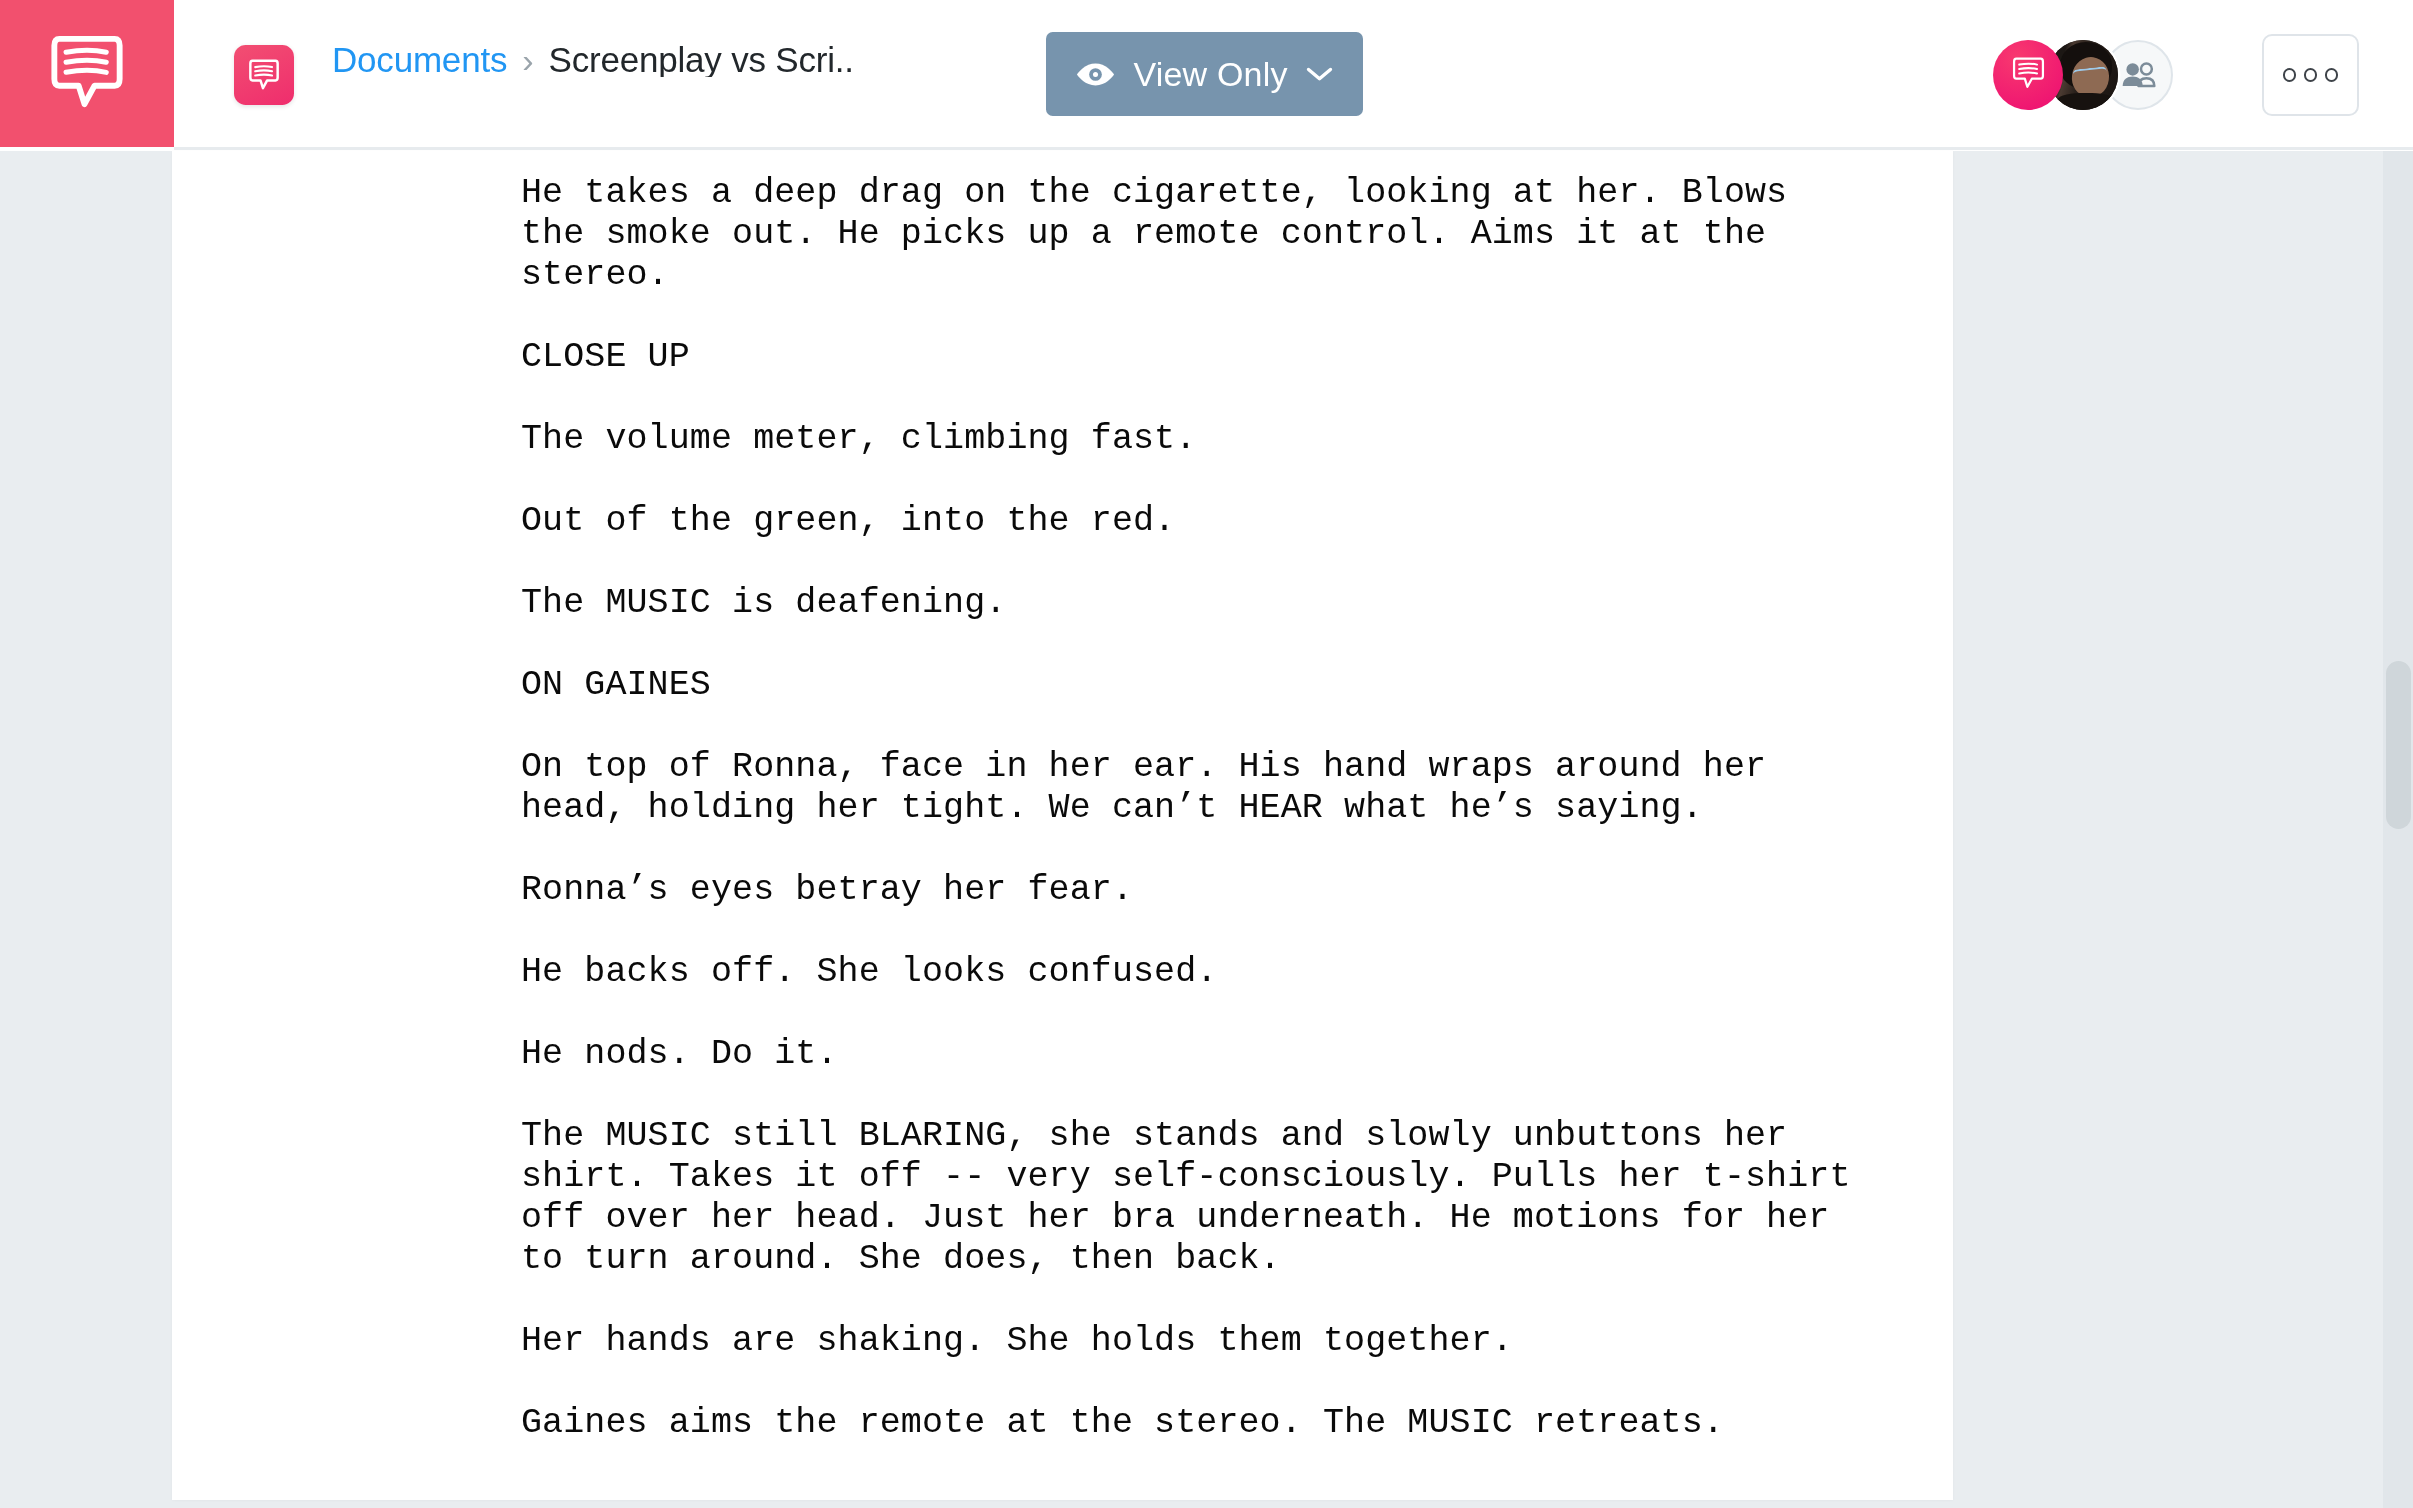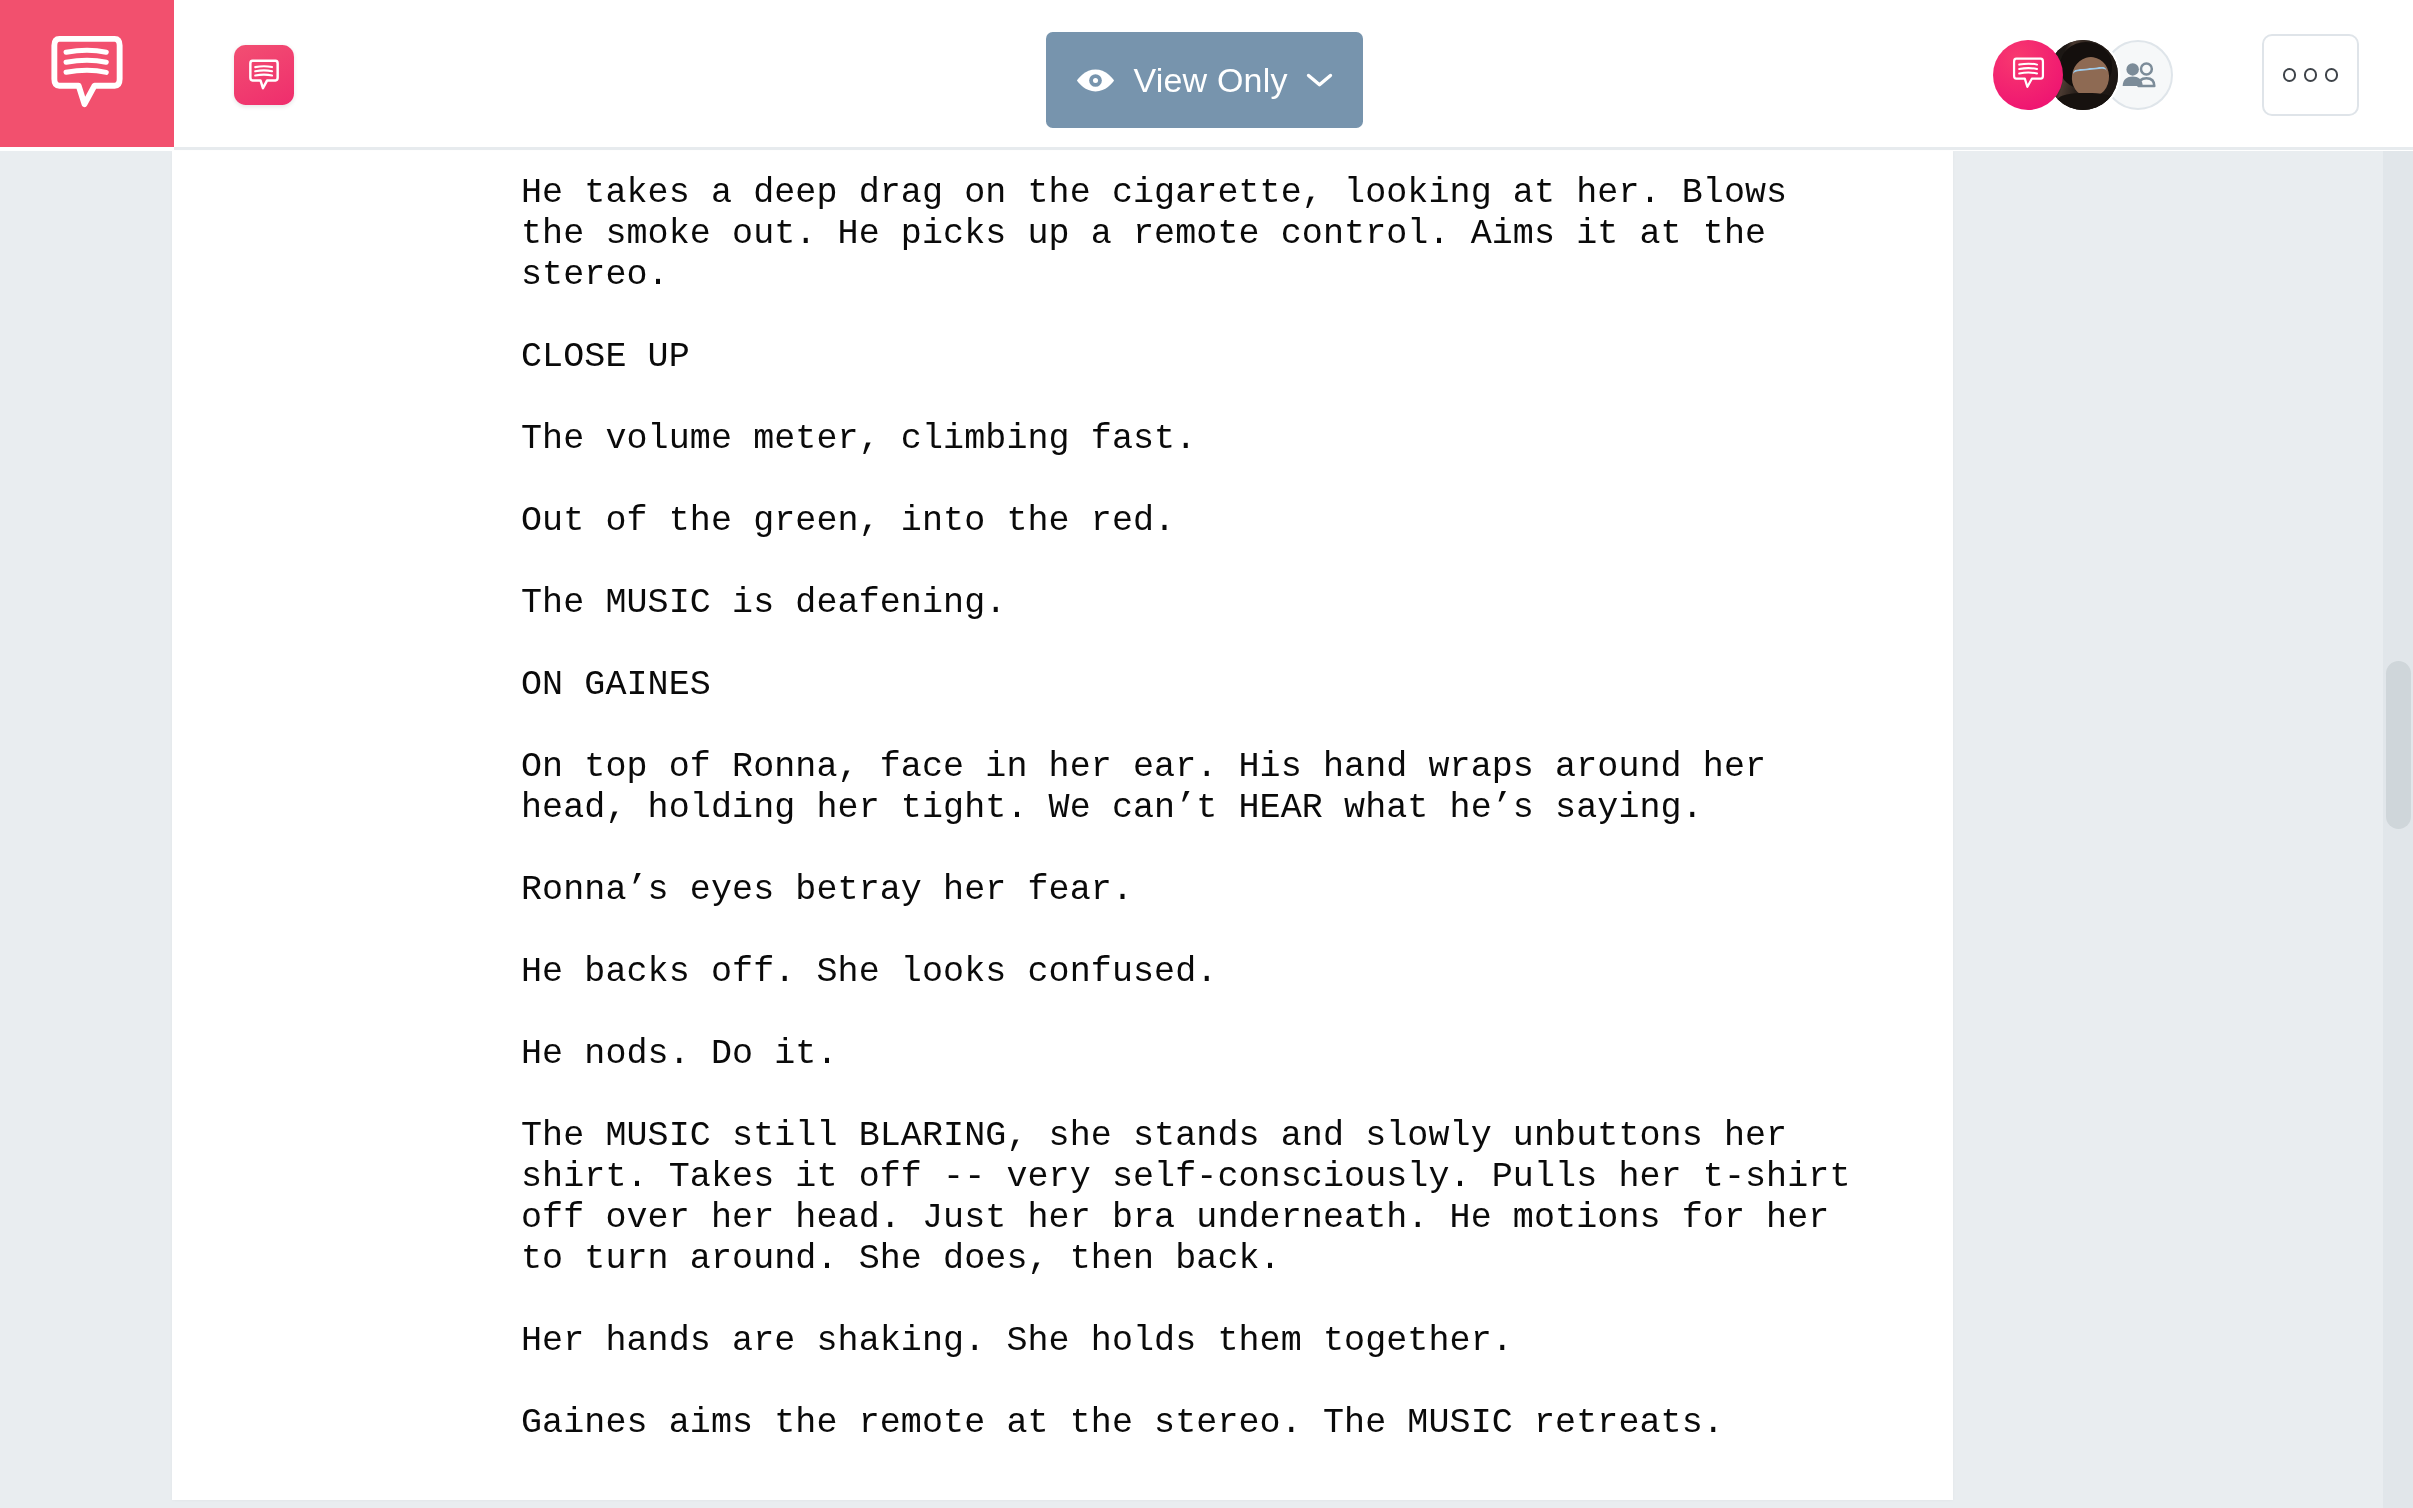--- a/index.html
+++ b/index.html
@@ -91,21 +91,21 @@
     line-height: 1;
     letter-spacing: -0.2px;
     max-width: 419px;
     overflow: hidden;
   }
 
   .view-only-btn {
     position: absolute;
     left: 872px;
     top: 32px;
-    height: 96px;
+    height: 84px;
     padding: 0 30px;
     border: none;
     border-radius: 6.7px;
     background: #7794ad;
     color: #ffffff;
     display: flex;
     align-items: center;
     gap: 18.4px;
     cursor: pointer;
     font-family: "Liberation Sans", sans-serif;
@@ -298,20 +298,25 @@
       <span>
         <svg width="32" height="35" viewBox="0 0 86 100" fill="none">
           <path d="M10 8 H76 Q82 8 82 16 V56 Q82 64 76 64 H52 L40 86 L33 64 H10 Q4 64 4 56 V16 Q4 8 10 8 Z" stroke="#ffffff" stroke-width="7" stroke-linejoin="round" fill="none"></path>
           <path d="M18 26 Q44 21 66 26" stroke="#ffffff" stroke-width="6" stroke-linecap="round" fill="none"></path>
           <path d="M18 38 Q44 33 66 38" stroke="#ffffff" stroke-width="6" stroke-linecap="round" fill="none"></path>
           <path d="M18 50 Q44 45 66 50" stroke="#ffffff" stroke-width="6" stroke-linecap="round" fill="none"></path>
         </svg>
       </span>
     </div>
 
+    <div class="breadcrumb">
+      <span class="crumb-link">Documents</span>
+      <span class="crumb-sep">›</span>
+      <span class="crumb-current">Screenplay vs Scri..</span>
+    </div>
 
     <button class="view-only-btn">
       <span>
         <svg width="39" height="27" viewBox="0 0 46 32" fill="none">
           <path d="M23 3 C35 3 43 13 45 16 C43 19 35 29 23 29 C11 29 3 19 1 16 C3 13 11 3 23 3 Z" fill="#ffffff"></path>
           <circle cx="23" cy="16" r="7.5" fill="#7794ad"></circle>
           <circle cx="23" cy="16" r="3" fill="#ffffff"></circle>
         </svg>
       </span>
       <span class="vo-label">View Only</span>

